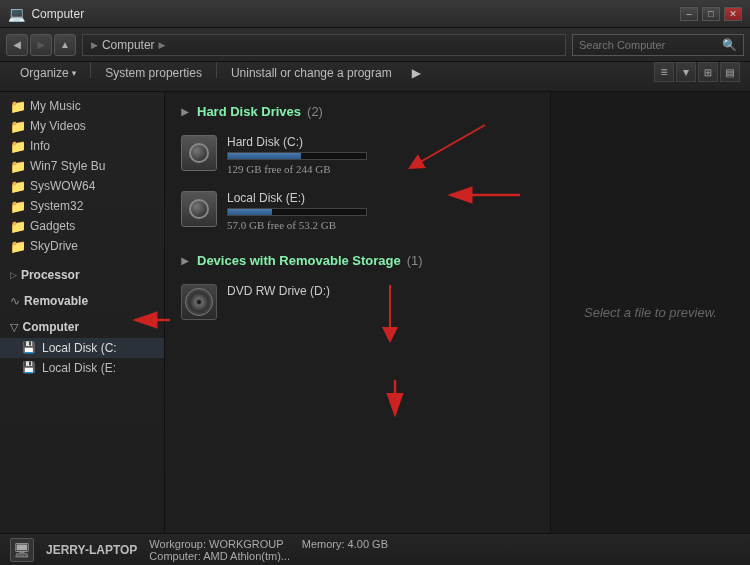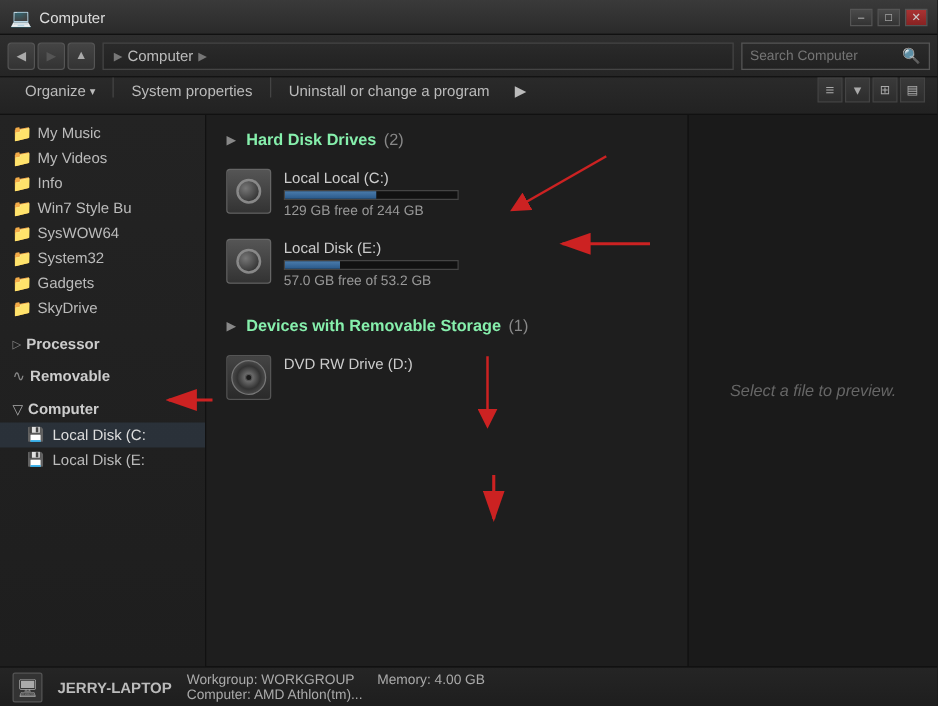--- a/index.html
+++ b/index.html
@@ -83,21 +83,21 @@
       border: 1px solid #444;
       height: 22px;
       display: flex;
       align-items: center;
       padding: 0 8px;
       gap: 4px;
       font-size: 12px;
       color: #bbb;
     }
     .search-box {
-      width: 151px;
+      width: 172px;
       height: 22px;
       background: linear-gradient(to bottom, #2a2a2a, #222);
       border: 1px solid #555;
       display: flex;
       align-items: center;
       padding: 0 6px;
       gap: 4px;
     }
     .search-input {
       background: transparent;
@@ -339,20 +339,21 @@
       border: 1px solid #444;
       margin-bottom: 3px;
     }
     .drive-bar {
       height: 100%;
       background: linear-gradient(to bottom, #4a7bab, #2a5a8b);
     }
     .drive-free {
       font-size: 11px;
       color: #999;
+      font-family: Liberation Serif, serif;
     }
 
     
     .status-bar {
       background: linear-gradient(to bottom, #252525, #1e1e1e);
       height: 32px;
       display: flex;
       align-items: center;
       padding: 0 10px;
       gap: 12px;
@@ -516,21 +517,21 @@
         <span class="section-count">(2)</span>
       </div>
 
       <div class="drive-item">
         <div class="drive-icon">
           <div class="hdd-icon">
             <div class="disk-circle"></div>
           </div>
         </div>
         <div class="drive-info">
-          <div class="drive-name">Local Local (C:)</div>
+          <div class="drive-name">Hard Disk (C:)</div>
           <div class="drive-bar-container">
             <div class="drive-bar" style="width: 53%;"></div>
           </div>
           <div class="drive-free">129 GB free of 244 GB</div>
         </div>
       </div>
 
       <div class="drive-item">
         <div class="drive-icon">
           <div class="hdd-icon">

